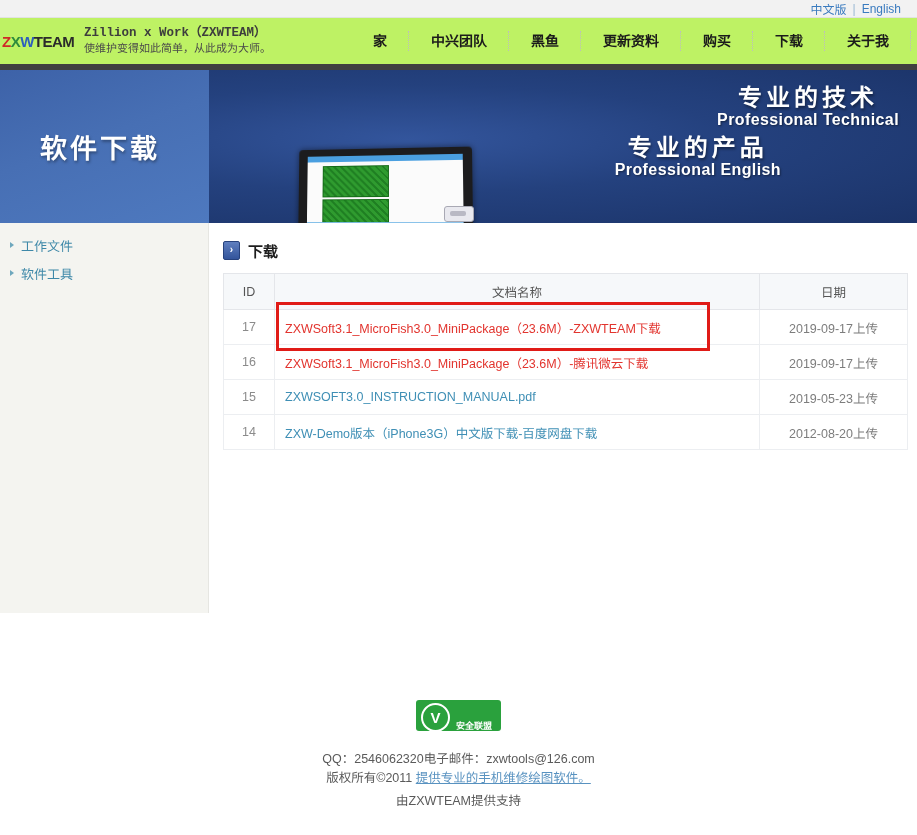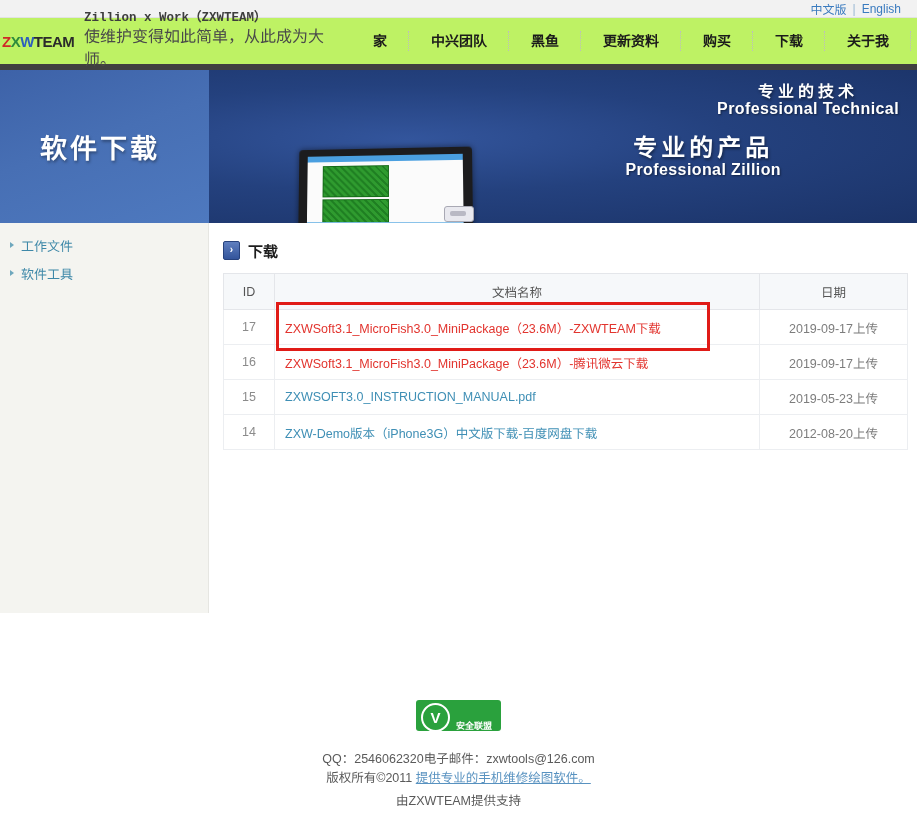--- a/index.html
+++ b/index.html
@@ -30,21 +30,21 @@
     width:72px;margin-left:2px;font-weight:bold;font-size:15px;
     letter-spacing:-0.5px;line-height:1;white-space:nowrap;
     font-family:"Liberation Sans",sans-serif;
   }
   .logo .l1{color:#cf2a27;}
   .logo .l2{color:#2e8b3d;}
   .logo .l3{color:#2d5fbd;}
   .logo .l4{color:#2b2b2b;}
   .slogan{margin-left:10px;line-height:1.45;font-family:Liberation Mono, monospace;}
   .slogan .s1{font-size:12.5px;color:#3d3d3d;font-weight:bold;}
-  .slogan .s2{font-size:16px;color:#4a4a4a;}
+  .slogan .s2{font-size:11px;color:#4a4a4a;}
 
   .nav{
     margin-left:auto;display:flex;align-items:center;height:52px;
     padding-right:6px;
   }
   .nav .item{
     position:relative;padding:0 22px;font-size:14px;font-weight:bold;
     color:#1b1b1b;text-decoration:none;line-height:52px;white-space:nowrap;
   }
   .nav .item::after{
@@ -68,21 +68,21 @@
     margin-left:40px;text-shadow:1px 2px 3px rgba(0,0,0,.35);
   }
   .banner .rightpane{
     position:absolute;left:209px;top:0;width:708px;height:153px;
     background:radial-gradient(ellipse at 28% 45%, #33559c 0%, #24417e 45%, #1b3368 100%);
   }
   .banner .sloganblock{
     position:absolute;right:18px;top:8px;text-align:center;
     color:#ffffff;
   }
-  .banner .cn1{font-size:16px;font-weight:bold;letter-spacing:4px;
+  .banner .cn1{font-size:24px;font-weight:bold;letter-spacing:4px;
     text-shadow:1px 2px 3px rgba(0,0,0,.45);font-family:Liberation Serif, serif;text-align:center;}
   .banner .en1{font-size:16px;font-weight:bold;letter-spacing:.4px;
     text-shadow:1px 1px 2px rgba(0,0,0,.45);margin-top:-2px;}
   .banner .sloganblock2{
     position:absolute;right:136px;top:58px;text-align:center;color:#ffffff;
   }
   .banner .cn2{font-size:24px;font-weight:bold;letter-spacing:4px;
     text-shadow:1px 2px 3px rgba(0,0,0,.45);font-family:"Liberation Serif",serif;}
   .banner .en2{font-size:16px;font-weight:bold;letter-spacing:.4px;
     text-shadow:1px 1px 2px rgba(0,0,0,.45);margin-top:-2px;}
@@ -237,21 +237,21 @@
 
     <div class="usb"></div>
   </div>
 
   <div class="sloganblock">
     <div class="cn1">专业的技术</div>
     <div class="en1">Professional Technical</div>
   </div>
   <div class="sloganblock2">
     <div class="cn2">专业的产品</div>
-    <div class="en2">Professional Zillion</div>
+    <div class="en2">Professional English</div>
   </div>
 
   <div class="leftpane">
     <div class="btitle">软件下载</div>
   </div>
 </div>
 
 <div class="content">
 
   <aside class="sidebar">

